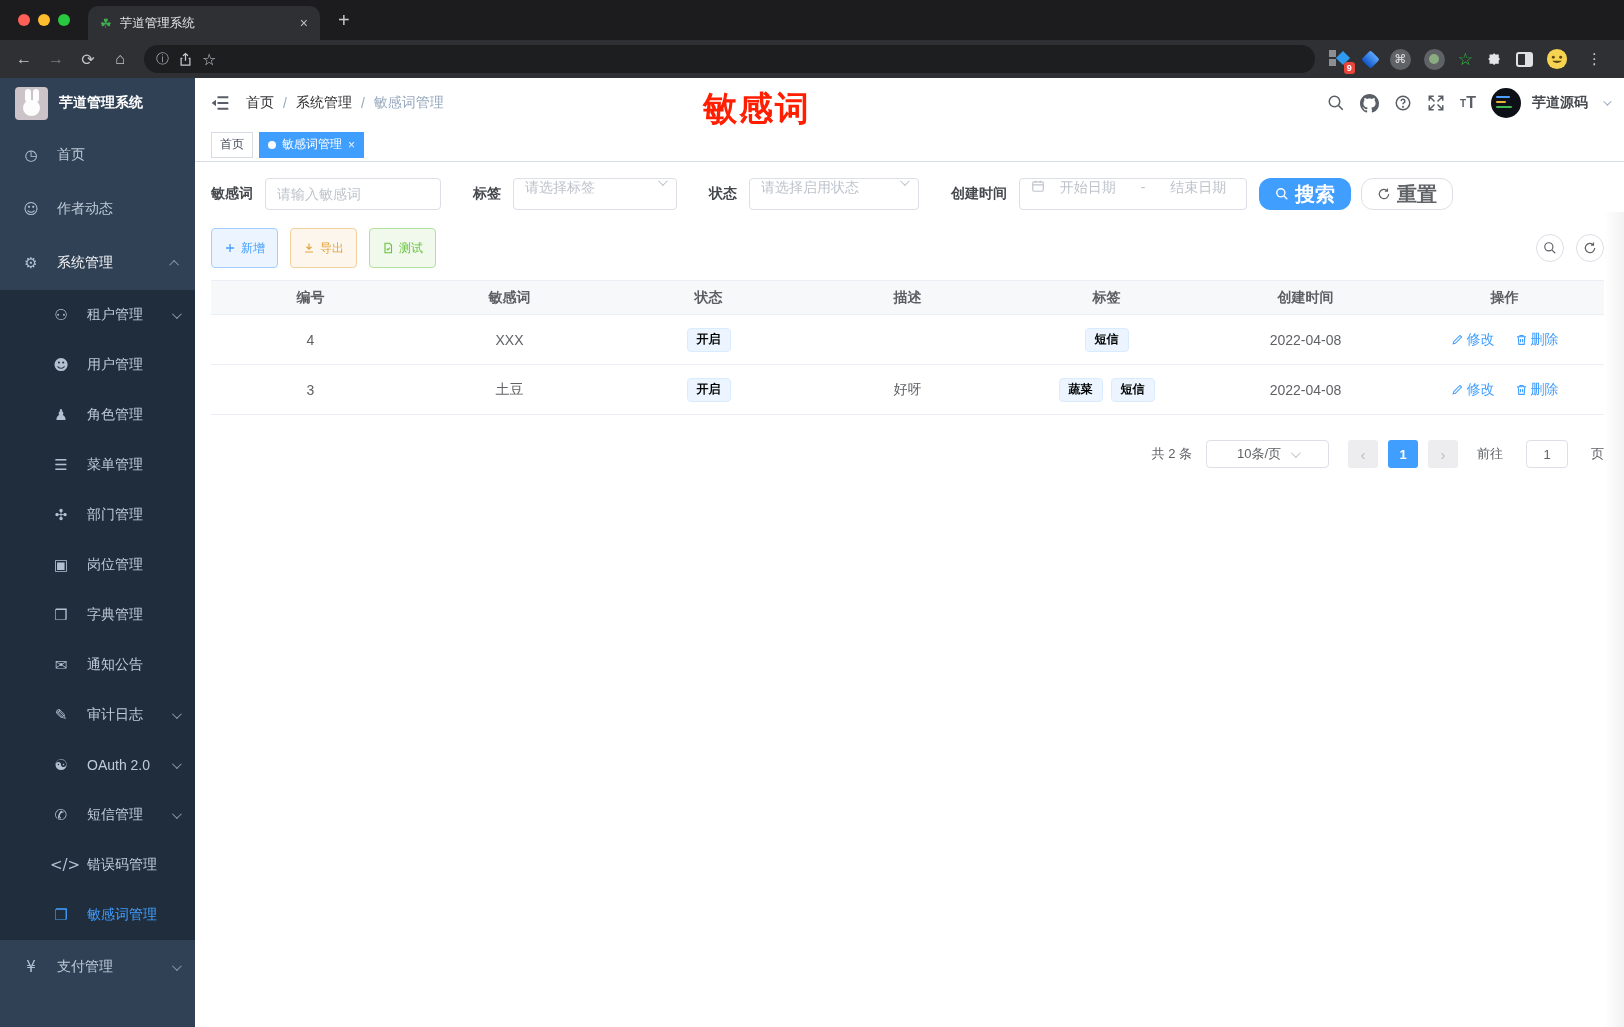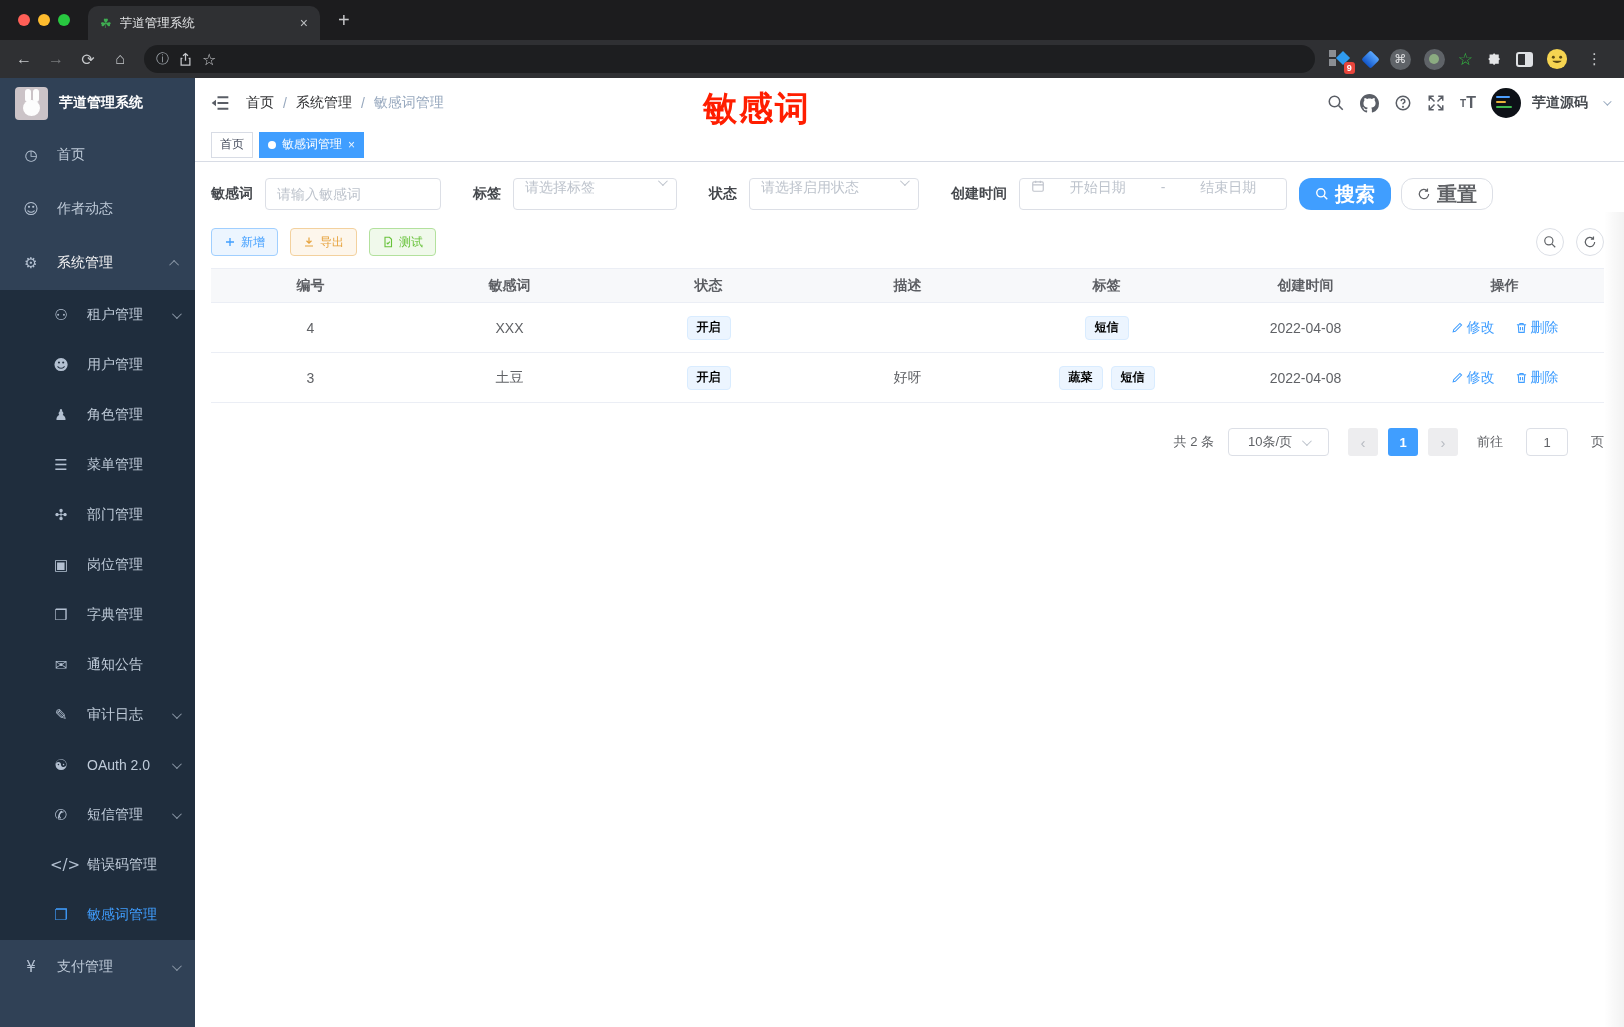--- a/index.html
+++ b/index.html
@@ -96,38 +96,38 @@
   .el-input input::placeholder { color:#bdc3cc; }
   .ph { color:#bdc3cc; flex:1; white-space:nowrap; overflow:hidden; }
   .sel-chev { width:7px; height:7px; border-right:1.2px solid #bdc3cc; border-bottom:1.2px solid #bdc3cc; transform:rotate(45deg) translateY(-2px); flex-shrink:0; }
   .cal-ic { color:#c0c4cc; display:flex; }
   .range-sep { color:#bdc3cc; padding:0 10px; }
   .btn { height:32px; display:inline-flex; align-items:center; justify-content:center; gap:6px; padding:0 15px; border-radius:12px; font-size:20px; border:1px solid transparent; cursor:pointer; font-family:inherit;font-weight:bold; }
   .btn-primary { background:#409eff; color:#fff; }
   .btn-default { background:#fff; border-color:#dcdfe6; color:#606266; }
 
   .toolbar-row { display:flex; align-items:center; margin-bottom:12px; }
-  .btn-sm { height:28px; padding:0 12px; font-size:12px; border-radius:4px; display:inline-flex; align-items:center; gap:5px; margin-right:12px; cursor:pointer; font-family:inherit; }
+  .btn-sm { height:40px; padding:0 12px; font-size:12px; border-radius:4px; display:inline-flex; align-items:center; gap:5px; margin-right:12px; cursor:pointer; font-family:inherit; }
   .plain-primary { color:#409eff; background:#ecf5ff; border:1px solid #a0cfff; }
   .plain-warning { color:#e6a23c; background:#fdf6ec; border:1px solid #f3d19e; }
   .plain-success { color:#67c23a; background:#f0f9eb; border:1px solid #b3e19d; }
   .circle-btns { margin-left:auto; display:flex; gap:12px; }
   .circle-btn { width:28px; height:28px; border-radius:50%; border:1px solid #dcdfe6; background:#fff; color:#5f6266; display:flex; align-items:center; justify-content:center; cursor:pointer; }
 
   .table { width:100%; font-size:14px; border-top:1px solid #ebeef5; }
   .thead { display:flex; height:34px; align-items:center; background:#f7f8fa; border-bottom:1px solid #ebeef5; color:#5c5e63; font-weight:700; }
   .tr { display:flex; height:50px; align-items:center; border-bottom:1px solid #ebeef5; color:#606266; background:#fff; }
   .th,.td { flex:1; text-align:center; display:flex; align-items:center; justify-content:center; gap:8px; min-width:0; }
   .etag { display:inline-flex; height:24px; align-items:center; padding:0 9px; background:#ecf5ff; border:1px solid #d9ecff; border-radius:4px; color:#000000; font-size:12px;font-weight:bold; }
   .op-link { color:#409eff; display:inline-flex; align-items:center; gap:3px; cursor:pointer; font-size:14px; }
   .op-link + .op-link { margin-left:12px; }
 
   .pagination { display:flex; align-items:center; justify-content:flex-end; margin-top:25px; font-size:13px; color:#606266; }
   .pg-total { margin-right:14px; }
-  .pg-size { width:101px; height:28px; border:1px solid #dcdfe6; border-radius:4px; display:flex; align-items:center; justify-content:center; gap:10px; color:#606266; margin-right:14px; cursor:pointer; }
+  .pg-size { width:123px; height:28px; border:1px solid #dcdfe6; border-radius:4px; display:flex; align-items:center; justify-content:center; gap:10px; color:#606266; margin-right:14px; cursor:pointer; }
   .pg-btn { min-width:30px; height:28px; background:#ededef; border-radius:3px; display:flex; align-items:center; justify-content:center; color:#b7bbc2; font-size:15px; margin:0 5px; cursor:pointer; }
   .pg-num { background:#409eff; color:#fff; font-size:13px; font-weight:600; }
   .pg-goto { display:flex; align-items:center; gap:23px; margin-left:14px; }
   .pg-input { width:42px; height:28px; border:1px solid #dcdfe6; border-radius:4px; text-align:center; font:inherit; color:#606266; outline:none; }
   svg { display:block; }
 </style>
 </head>
 <body>
 
 <div class="tabstrip">
@@ -363,21 +363,21 @@
         </div>
         <div class="f-group">
           <span class="f-label">状态</span>
           <div class="el-input" style="width:170px;">
             <span class="ph">请选择启用状态</span>
             <span class="sel-chev"></span>
           </div>
         </div>
         <div class="f-group" style="margin-right:12px;">
           <span class="f-label">创建时间</span>
-          <div class="el-input" style="width:268px;">
+          <div class="el-input" style="width:228px;">
             <span class="cal-ic">
               <svg width="14" height="14" viewBox="0 0 24 24" fill="none" stroke="currentColor" stroke-width="2">
                   <rect x="3" y="5" width="18" height="16" rx="2"></rect>
                   <path d="M3 10h18M8 3v4M16 3v4"></path>
                 </svg>
             </span>
             <span class="ph" style="text-align:center;">开始日期</span>
             <span class="range-sep">-</span>
             <span class="ph" style="text-align:center;">结束日期</span>
           </div>

